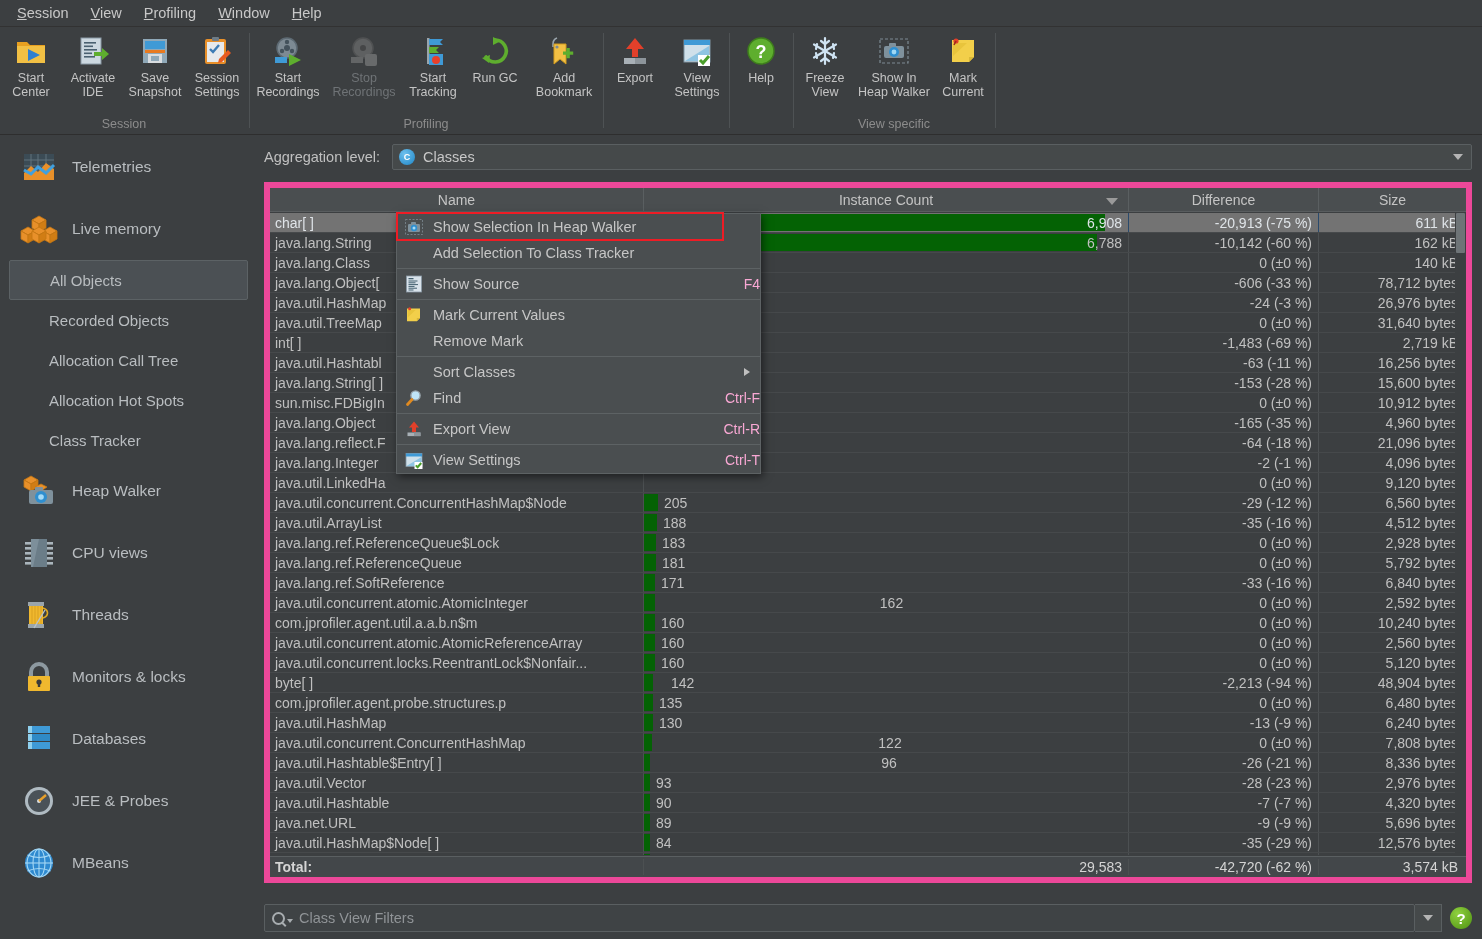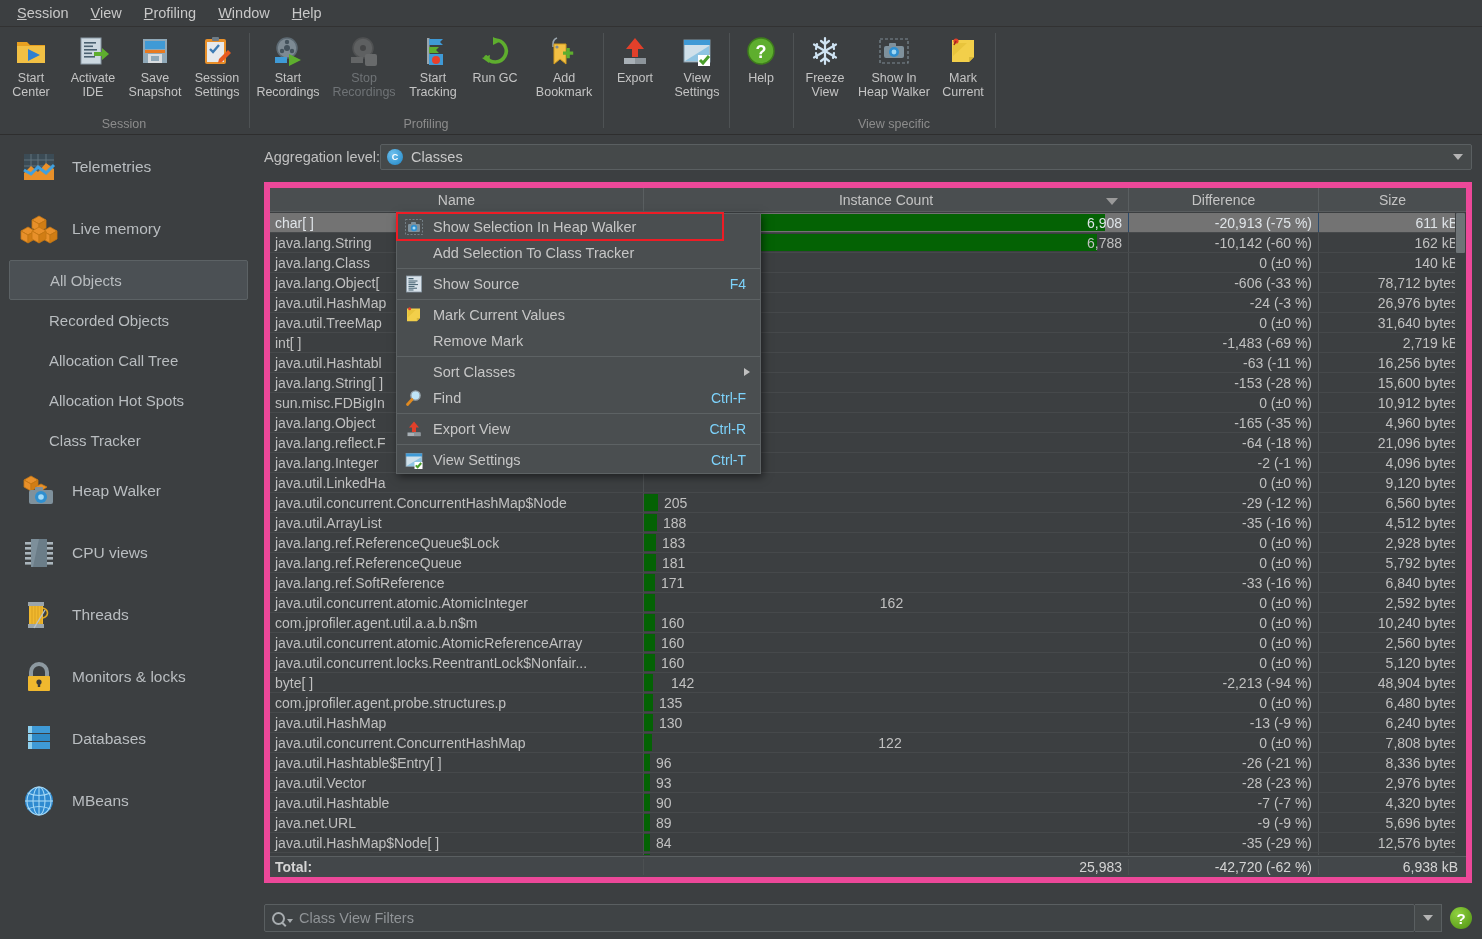--- a/index.html
+++ b/index.html
@@ -117,21 +117,21 @@
     position: absolute;
     left: 257px; top: 136px; right: 0; bottom: 0;
     background: #3c3f41;
   }
   #agg-row {
     display: flex;
     align-items: center;
     height: 42px;
     padding: 0 10px 0 7px;
   }
-  #agg-label { font-size: 14.5px; color: #c0c0c0; }
+  #agg-label { font-size: 14.5px; color: #c0c0c0; margin-right: 12px; }
   #agg-combo {
     flex: 1;
     height: 26px;
     background: #45494a;
     border: 1px solid #5a5f61;
     border-radius: 2px;
     display: flex;
     align-items: center;
     padding: 0 6px;
     position: relative;
@@ -331,21 +331,21 @@
     align-items: center;
     height: 26px;
     padding-left: 8px;
     font-size: 14.5px;
     color: #c6c6c6;
     cursor: default;
     position: relative;
   }
   .mi .mic { width: 18px; height: 18px; margin-right: 10px; flex: none; }
   .mi .mtxt { flex: 1; }
-  .mi .macc { color: #7dd3fc; font-size: 14px; padding-right: 14px; }
+  .mi .macc { color: #f9a8d4; font-size: 14px; }
   .mi .submenu-arrow {
     position: absolute; right: 10px; top: 50%; margin-top: -4px;
     width: 0; height: 0;
     border-top: 4.5px solid transparent;
     border-bottom: 4.5px solid transparent;
     border-left: 6px solid #c0c0c0;
   }
   .msep { height: 1px; background: #5d6264; margin: 2px 0; }
   #red-box {
     position: absolute;
@@ -733,20 +733,31 @@
         <g fill="#8fd0ee">
           <rect x="8" y="6" width="4" height="7"></rect>
             <rect x="8" y="14" width="4" height="7"></rect>
             <rect x="8" y="22" width="4" height="7"></rect>
         </g>
       </svg>
     </span>
     <span class="lbl">Databases</span>
   </div>
 
+  <div class="sb-item">
+    <span class="ic">
+      <svg viewBox="0 0 38 38" width="38" height="38">
+        <circle cx="19" cy="19" r="14" fill="#b0bbc2"></circle>
+        <circle cx="19" cy="19" r="11" fill="#4a5258"></circle>
+        <circle cx="19" cy="19" r="2" fill="#d8dee2"></circle>
+        <line x1="19" y1="19" x2="26" y2="13" stroke="#e8a02a" stroke-width="2.4"></line>
+      </svg>
+    </span>
+    <span class="lbl">JEE &amp; Probes</span>
+  </div>
 
   <div class="sb-item">
     <span class="ic">
       <svg viewBox="0 0 38 38" width="38" height="38">
         <circle cx="19" cy="19" r="14" fill="#2f8ad0"></circle>
         <g stroke="#a5d8f5" stroke-width="1.1" fill="none">
           <ellipse cx="19" cy="19" rx="6" ry="14"></ellipse>
           <ellipse cx="19" cy="19" rx="12" ry="14"></ellipse>
           <line x1="5" y1="19" x2="33" y2="19"></line>
           <line x1="19" y1="5" x2="19" y2="33"></line>
@@ -990,21 +1001,21 @@
           <div class="cell name">java.util.concurrent.ConcurrentHashMap</div>
           <div class="cell count" style="justify-content: center;">
             <div class="bar" style="width: 8px;"></div>
             <span class="count-val" style="margin-left: 14px;">122</span>
           </div>
           <div class="cell diff">0 (±0 %)</div>
           <div class="cell size">7,808 bytes</div>
         </div>
         <div class="row">
           <div class="cell name">java.util.Hashtable$Entry[ ]</div>
-          <div class="cell count" style="justify-content: flex-start;">
+          <div class="cell count" style="justify-content: center;">
             <div class="bar" style="width: 6px;"></div>
             <span class="count-val" style="margin-left: 12px;">96</span>
           </div>
           <div class="cell diff">-26 (-21 %)</div>
           <div class="cell size">8,336 bytes</div>
         </div>
         <div class="row">
           <div class="cell name">java.util.Vector</div>
           <div class="cell count" style="justify-content: flex-start;">
             <div class="bar" style="width: 6px;"></div>
@@ -1050,23 +1061,23 @@
           <div class="cell size">3,984 bytes</div>
         </div>
       </div>
 
     <div id="vscroll">
       <div id="vthumb"></div>
     </div>
 
     <div id="totalrow">
       <div class="cell name">Total:</div>
-      <div class="cell count">25,983</div>
+      <div class="cell count">29,583</div>
       <div class="cell diff">-42,720 (-62 %)</div>
-      <div class="cell size">6,938 kB</div>
+      <div class="cell size">3,574 kB</div>
     </div>
   </div>
 
   <div id="filterbar">
     <div id="filter-input">
       <span class="mag"></span>
       <span class="mag-caret"></span>
       <span class="ph">Class View Filters</span>
     </div>
     <div id="filter-drop">

